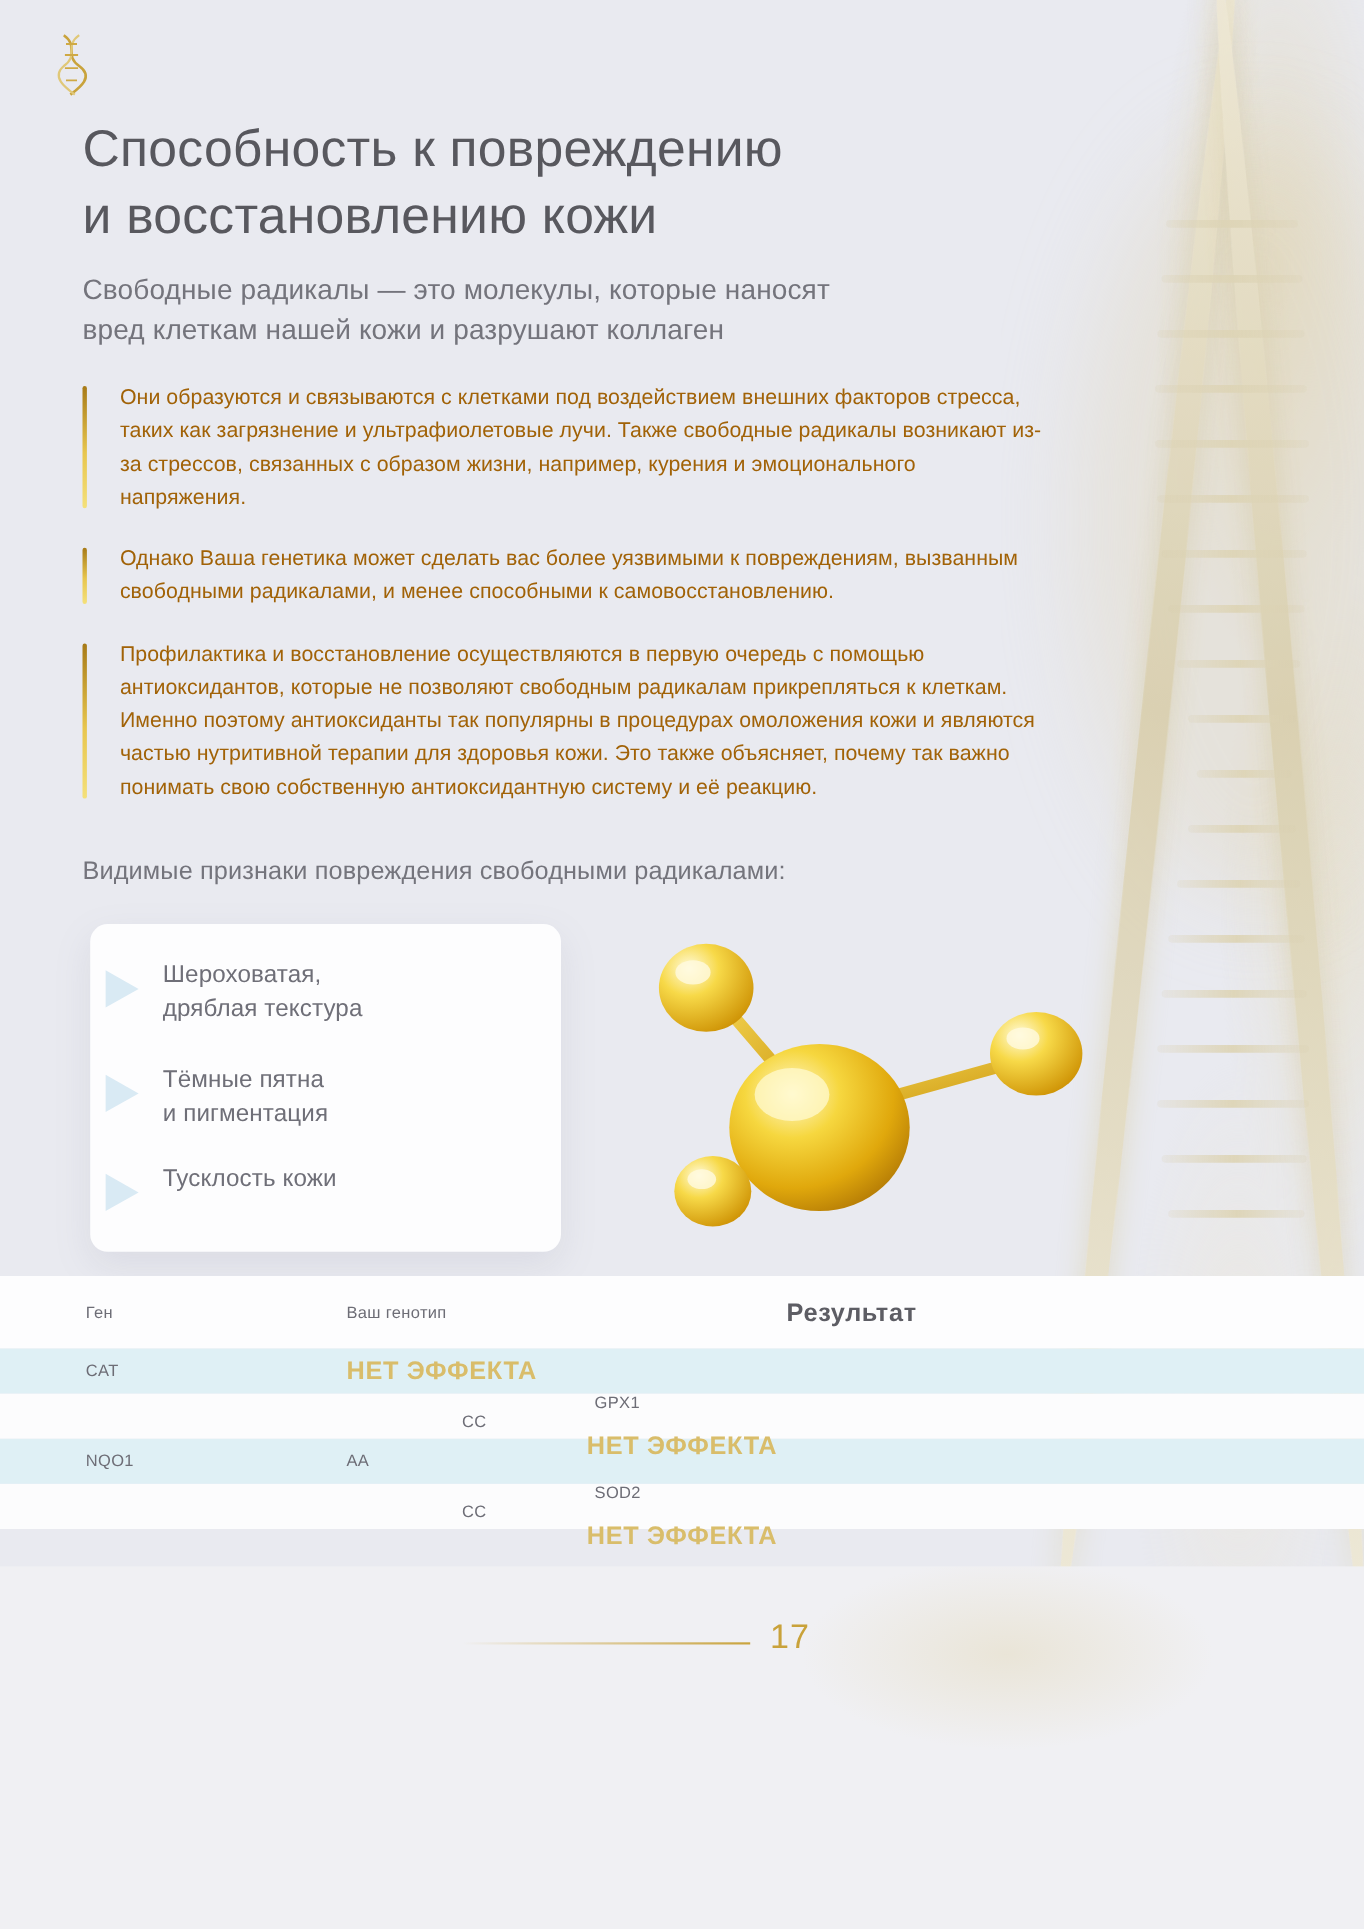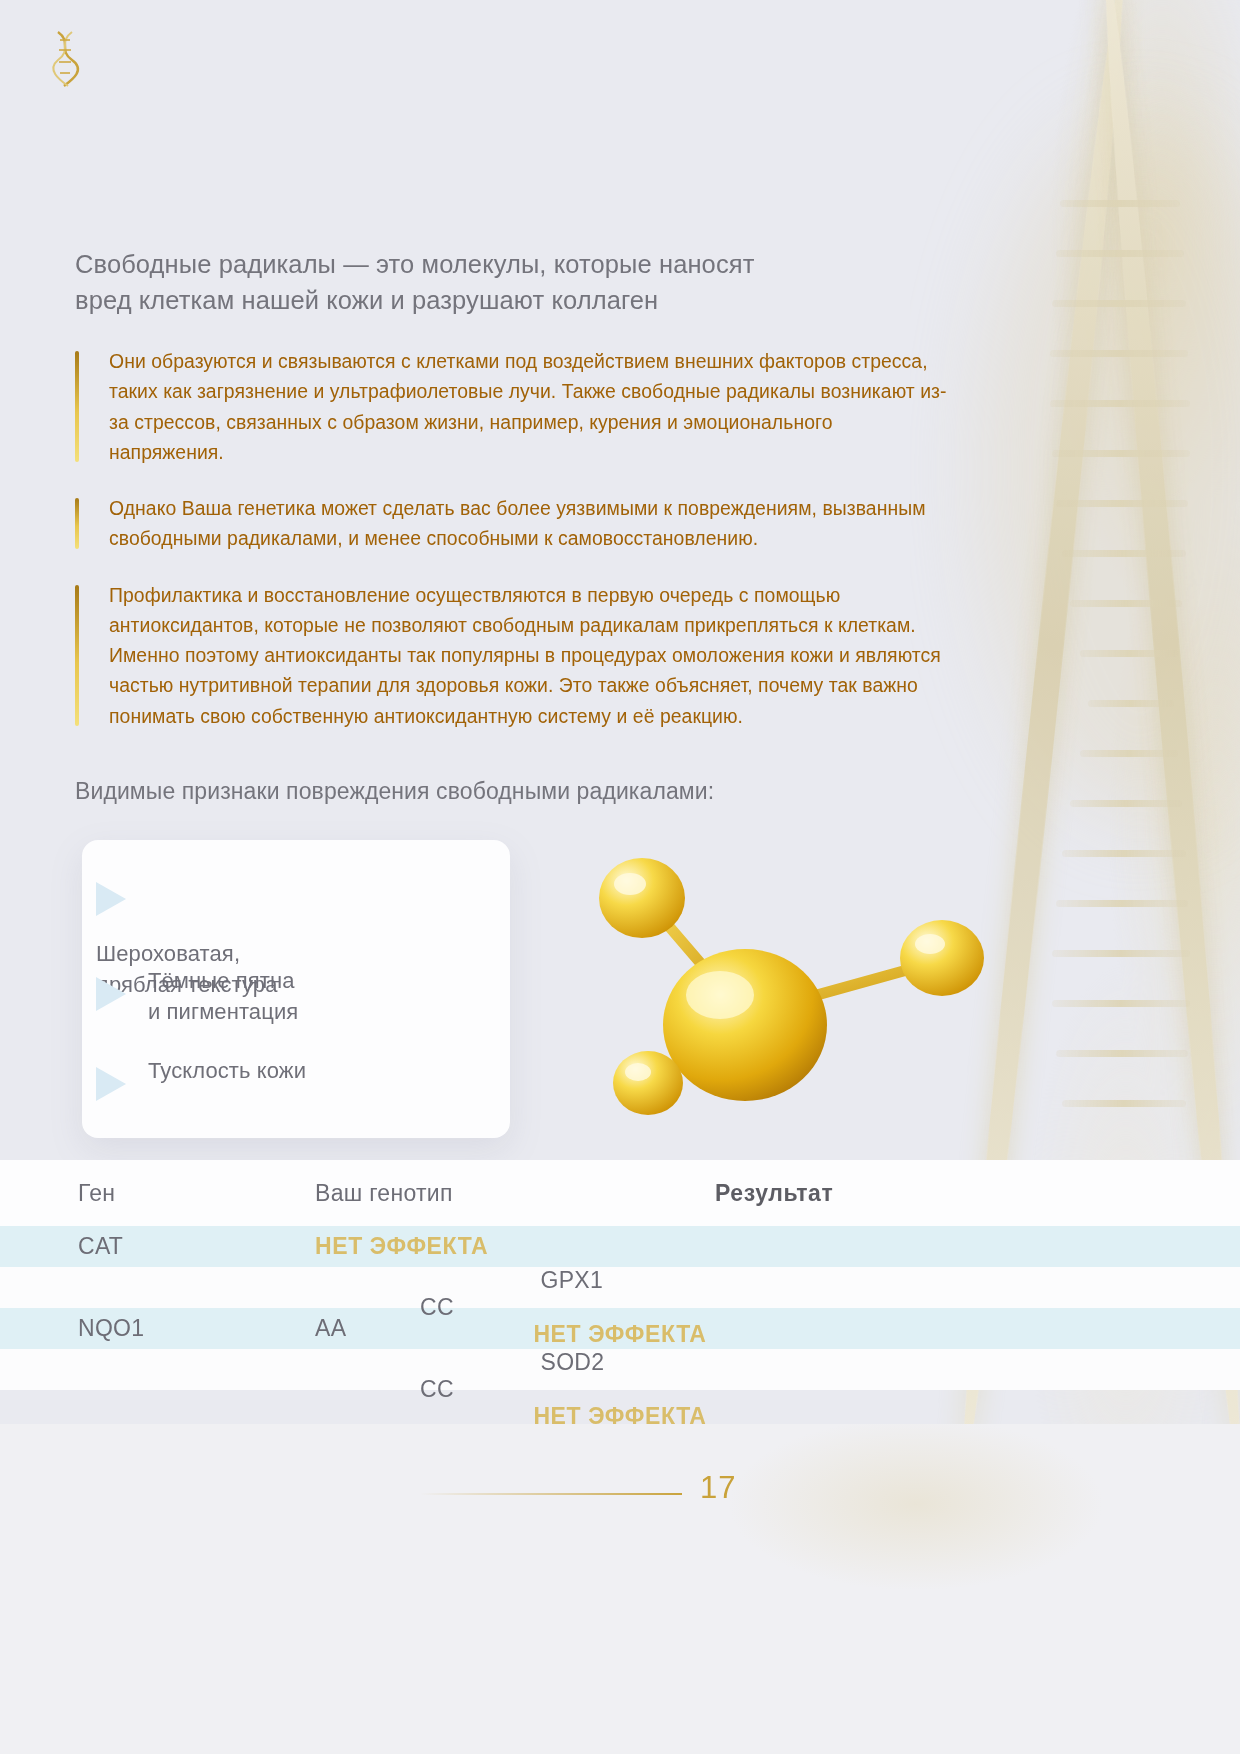--- a/index.html
+++ b/index.html
@@ -44,40 +44,40 @@
      background:linear-gradient(180deg,#a77a17,#e8c64e 55%,#f4e07a);}
   .blk p{margin:0;font-weight:300;font-size:19.4px;line-height:1.56;color:#a16207;letter-spacing:.05px;}
 
   .signs-label{position:absolute;left:75px;top:778px;width:900px;
      font-weight:300;font-size:23px;color:#74747c;letter-spacing:.1px;}
 
   
   .card{position:absolute;left:82px;top:840px;width:428px;height:298px;background:#fdfdfe;
     border-radius:16px;box-shadow:0 12px 34px rgba(120,125,150,.13);}
   .bullet{position:absolute;left:96px;display:flex;align-items:flex-start;gap:22px;}
-  .b1{top:870px;flex-direction:column;}
+  .b1{top:870px;}
   .b2{top:965px;}
   .b3{top:1055px;}
   .tri{width:0;height:0;border-top:17px solid transparent;border-bottom:17px solid transparent;
      border-left:30px solid #d9eaf4;margin-top:12px;flex:none;}
   .btext{font-weight:300;font-size:22px;line-height:1.42;color:#6f6f78;letter-spacing:.1px;}
 
   
   .molecule{position:absolute;left:570px;top:840px;width:460px;height:300px;}
 
   
   .table{position:absolute;left:0;top:1160px;width:1240px;}
   .trow{display:flex;align-items:center;height:41px;}
   .thead{height:66px;}
   .trow > div{box-sizing:border-box;}
   .c1{width:315px;padding-left:78px;}
   .c2{width:400px;}
   .c3{flex:1;}
   .thead .c1,.thead .c2,.thead .c3{font-weight:300;font-size:29px;color:#5d5d64;letter-spacing:.2px;}
-  .trow .c1,.trow .c2{font-weight:300;font-size:23px;color:#6d6d76;letter-spacing:.3px;}
+  .trow .c1,.trow .c2{font-weight:300;font-size:15px;color:#6d6d76;letter-spacing:.3px;}
   .trow .c3{font-weight:700;font-size:23px;letter-spacing:.6px;}
   .rw-white{background:#fcfcfd;flex-direction:column;}
   .rw-blue{background:#dff0f5;}
   .thead{background:#fdfdfe;}
 
   
   .footer{position:absolute;left:0;top:1424px;width:1240px;height:330px;background:#f0f0f3;}
   .foot-blur{position:absolute;left:700px;top:1424px;width:540px;height:200px;
     background:radial-gradient(ellipse 260px 120px at 40% 40%, rgba(226,215,182,.45), rgba(240,240,243,0) 72%);}
   .rule{position:absolute;left:420px;top:1493px;width:262px;height:2px;
@@ -119,20 +119,24 @@
     <svg width="46" height="62" viewBox="0 0 46 62">
       <path d="M16 4 C30 14, 16 22, 30 32 C44 42, 30 52, 22 58" fill="none" stroke="#c9a33c" stroke-width="2.4"></path>
       <path d="M30 4 C16 14, 30 22, 16 32 C4 42, 18 52, 26 58" fill="none" stroke="#e0c878" stroke-width="2"></path>
       <line x1="18" y1="12" x2="28" y2="12" stroke="#cfa944" stroke-width="1.6"></line>
       <line x1="17" y1="22" x2="29" y2="22" stroke="#cfa944" stroke-width="1.6"></line>
       <line x1="17" y1="34" x2="29" y2="34" stroke="#cfa944" stroke-width="1.6"></line>
       <line x1="18" y1="45" x2="28" y2="45" stroke="#cfa944" stroke-width="1.6"></line>
     </svg>
   </div>
 
+  <h1 class="title">
+    <span>Способность к повреждению</span><br>
+    <span>и восстановлению кожи</span>
+  </h1>
 
   <div class="subtitle">
     <span>Свободные радикалы — это молекулы, которые наносят</span><br>
     <span>вред клеткам нашей кожи и разрушают коллаген</span>
   </div>
 
   <div class="blocks">
     <div class="blk">
       <p>Они образуются и связываются с клетками под воздействием внешних факторов стресса, таких как загрязнение и ультрафиолетовые лучи. Также свободные радикалы возникают из-за стрессов, связанных с образом жизни, например, курения и эмоционального напряжения.</p>
     </div>

